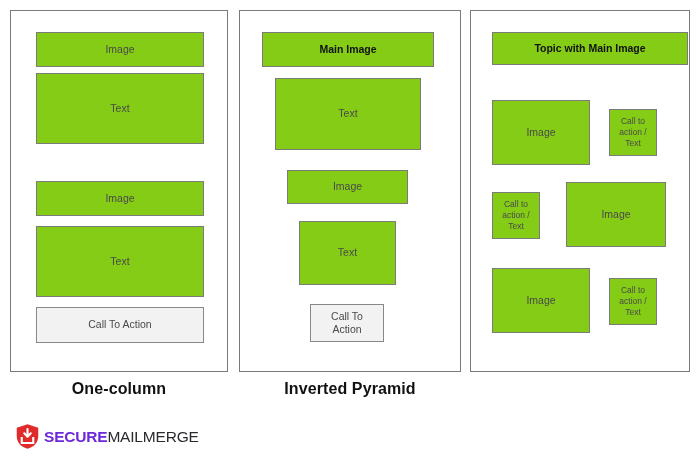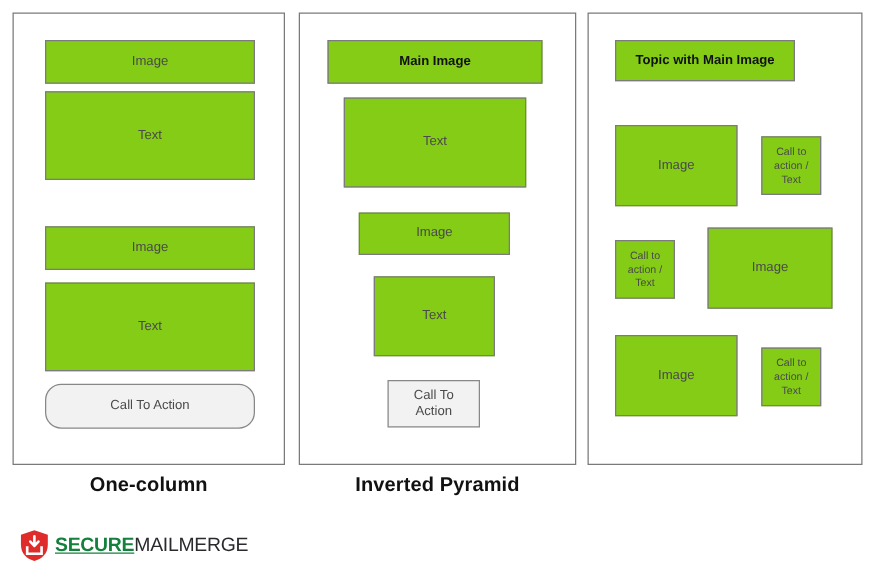--- a/index.html
+++ b/index.html
@@ -103,21 +103,21 @@
     width: 23px;
     height: 25px;
     display: block;
   }
   .logo-text {
     font-size: 15.5px;
     letter-spacing: -0.2px;
     white-space: nowrap;
     line-height: 1;
   }
-  .logo-text .w1 { font-weight: bold; color: #15803d; text-decoration: underline; }
+  .logo-text .w1 { font-weight: bold; color: #6d28d9; }
   .logo-text .w2 { font-weight: normal; color: #2a2a2e; }
 
   .footer-title {
     position: absolute;
     right: 20px;
     top: 27px;
     font-size: 15px;
     font-weight: bold;
     color: #111111;
     letter-spacing: -0.1px;
@@ -131,41 +131,41 @@
 
   <div class="columns">
 
     <div class="column" id="col-1">
       <div class="panel"></div>
       <div class="boxes">
           <div class="box" style="left: 26px; top: 22px; width: 168px; height: 35px;">Image</div>
           <div class="box" style="left: 26px; top: 63px; width: 168px; height: 71px;">Text</div>
           <div class="box" style="left: 26px; top: 171px; width: 168px; height: 35px;">Image</div>
           <div class="box" style="left: 26px; top: 216px; width: 168px; height: 71px;">Text</div>
-          <div class="box cta" style="left: 26px; top: 297px; width: 168px; height: 36px; border-radius: 13px;">Call To Action</div>
+          <div class="box cta" style="left: 26px; top: 297px; width: 168px; height: 36px;">Call To Action</div>
         </div>
       <div class="col-label">One-column</div>
     </div>
 
     <div class="column" id="col-2">
       <div class="panel"></div>
       <div class="boxes">
           <div class="box headline" style="left: 23px; top: 22px; width: 172px; height: 35px;">Main Image</div>
           <div class="box" style="left: 36px; top: 68px; width: 146px; height: 72px;">Text</div>
           <div class="box" style="left: 48px; top: 160px; width: 121px; height: 34px;">Image</div>
           <div class="box" style="left: 60px; top: 211px; width: 97px; height: 64px;">Text</div>
           <div class="box cta" style="left: 71px; top: 294px; width: 74px; height: 38px;">Call To<br>Action</div>
         </div>
       <div class="col-label">Inverted Pyramid</div>
     </div>
 
     <div class="column" id="col-3">
       <div class="panel"></div>
       <div class="boxes">
-          <div class="box headline" style="left: 22px; top: 22px; width: 144px; height: 33px;">Topic with Main Image</div>
+          <div class="box headline" style="left: 22px; top: 22px; width: 196px; height: 33px;">Topic with Main Image</div>
           <div class="box" style="left: 22px; top: 90px; width: 98px; height: 65px;">Image</div>
           <div class="box small" style="left: 139px; top: 99px; width: 48px; height: 47px;">Call to<br>action /<br>Text</div>
           <div class="box small" style="left: 22px; top: 182px; width: 48px; height: 47px;">Call to<br>action /<br>Text</div>
           <div class="box" style="left: 96px; top: 172px; width: 100px; height: 65px;">Image</div>
           <div class="box" style="left: 22px; top: 258px; width: 98px; height: 65px;">Image</div>
           <div class="box small" style="left: 139px; top: 268px; width: 48px; height: 47px;">Call to<br>action /<br>Text</div>
         </div>
     </div>
 
   </div>

